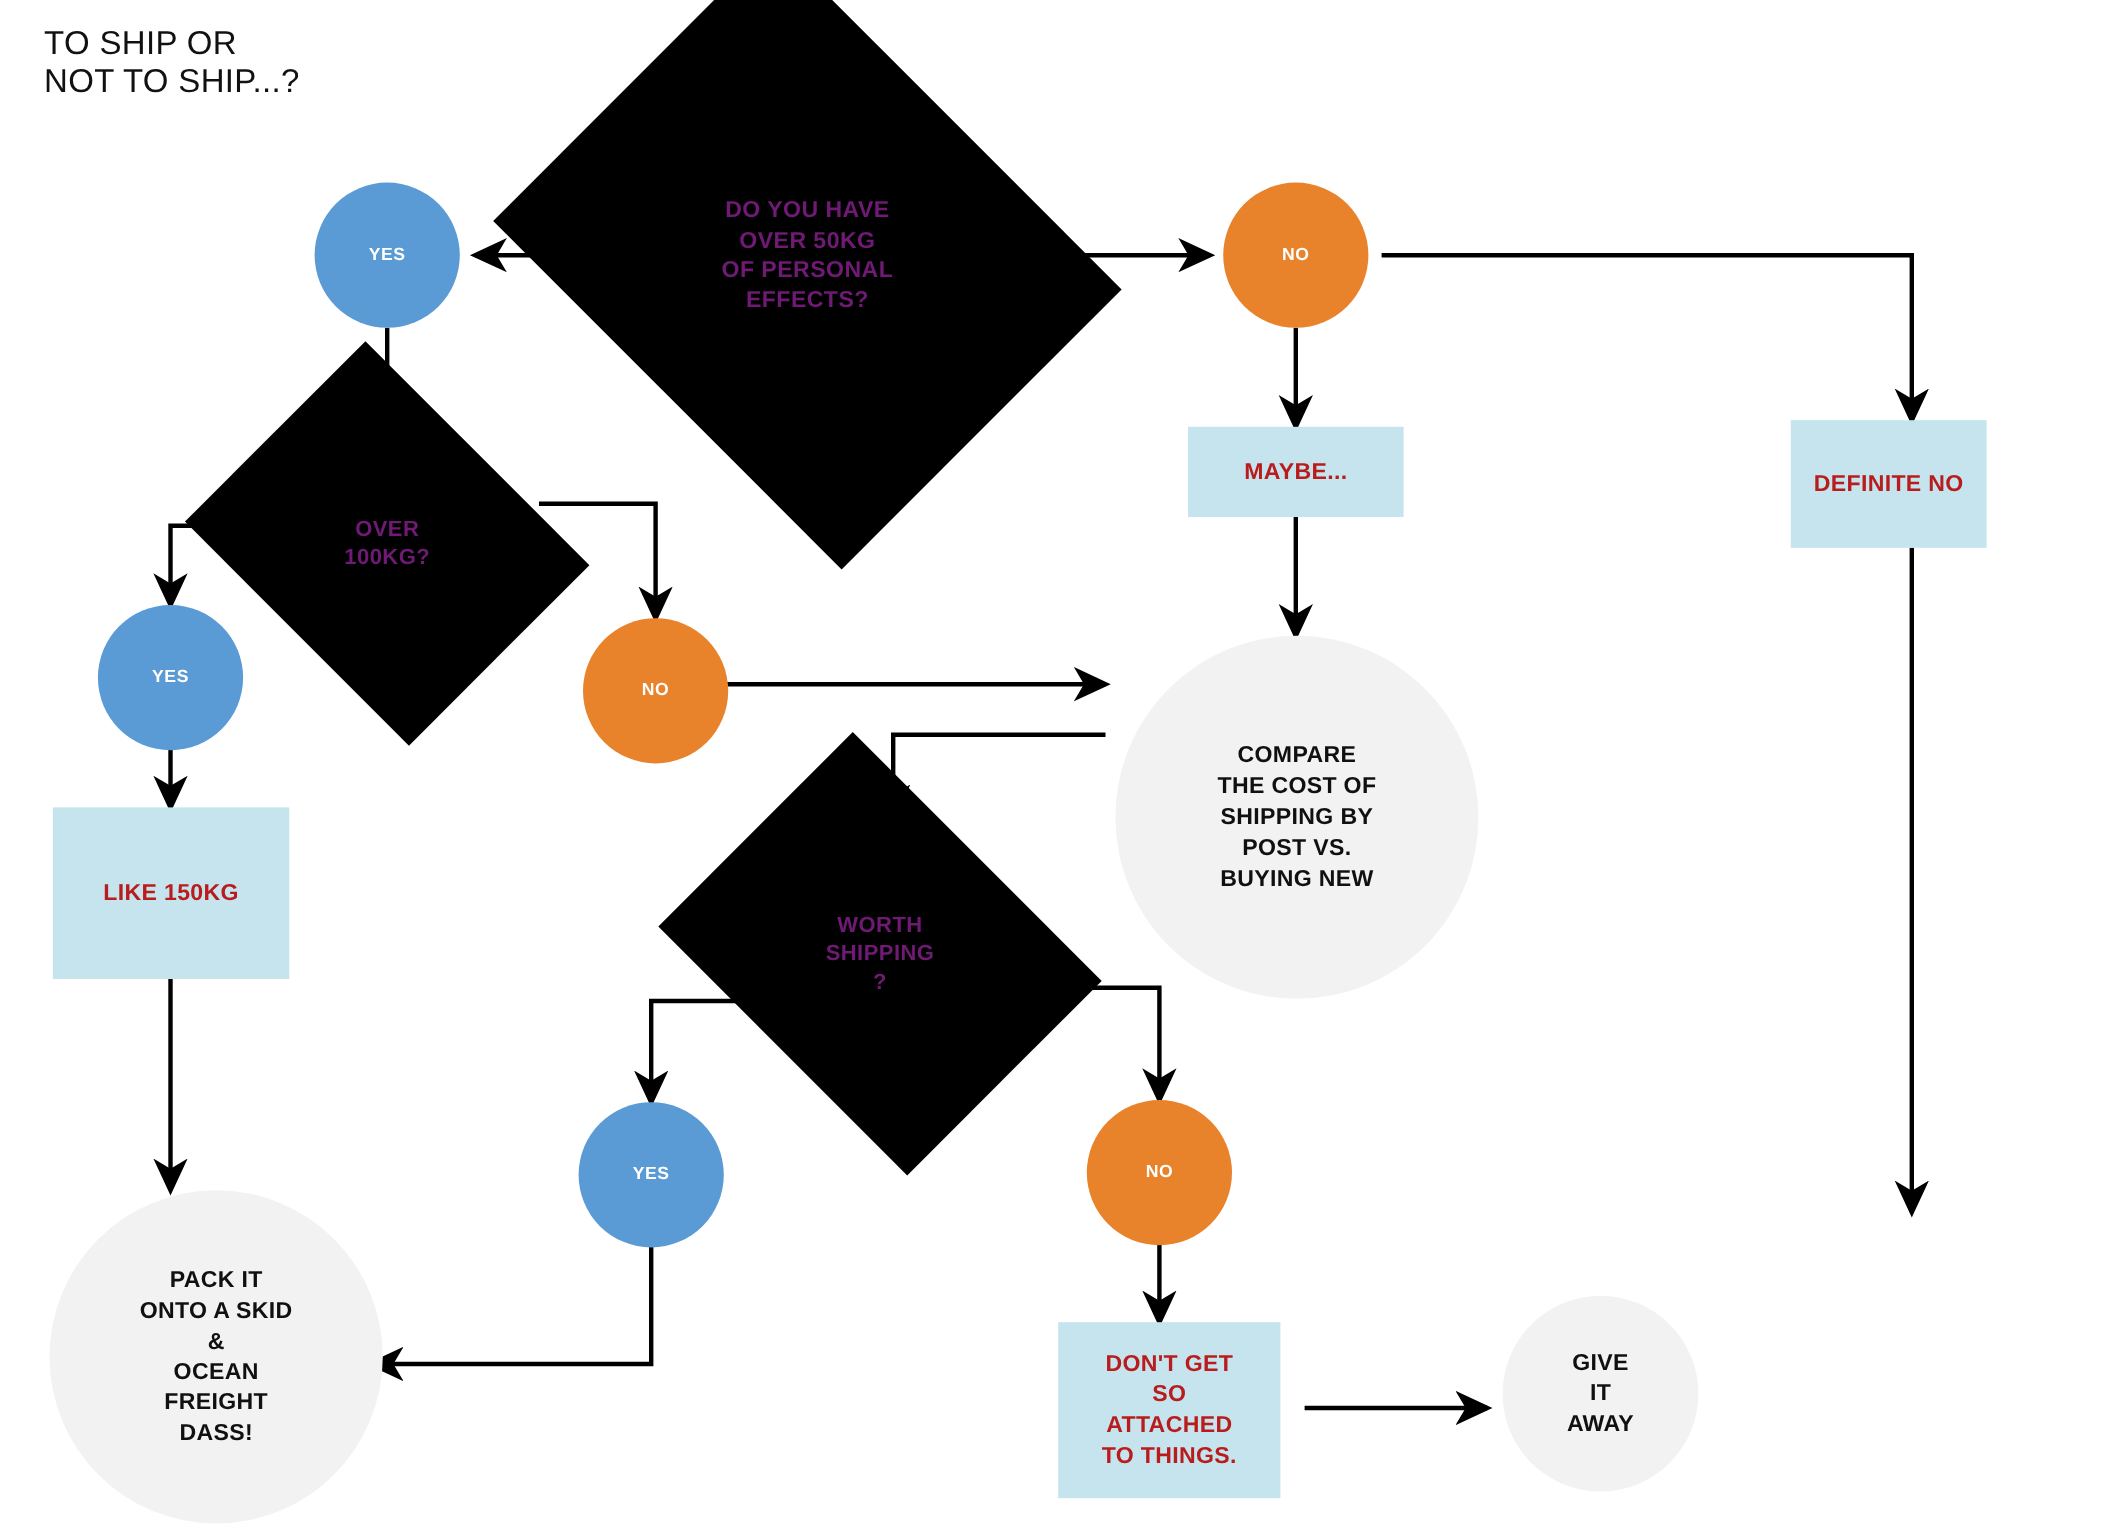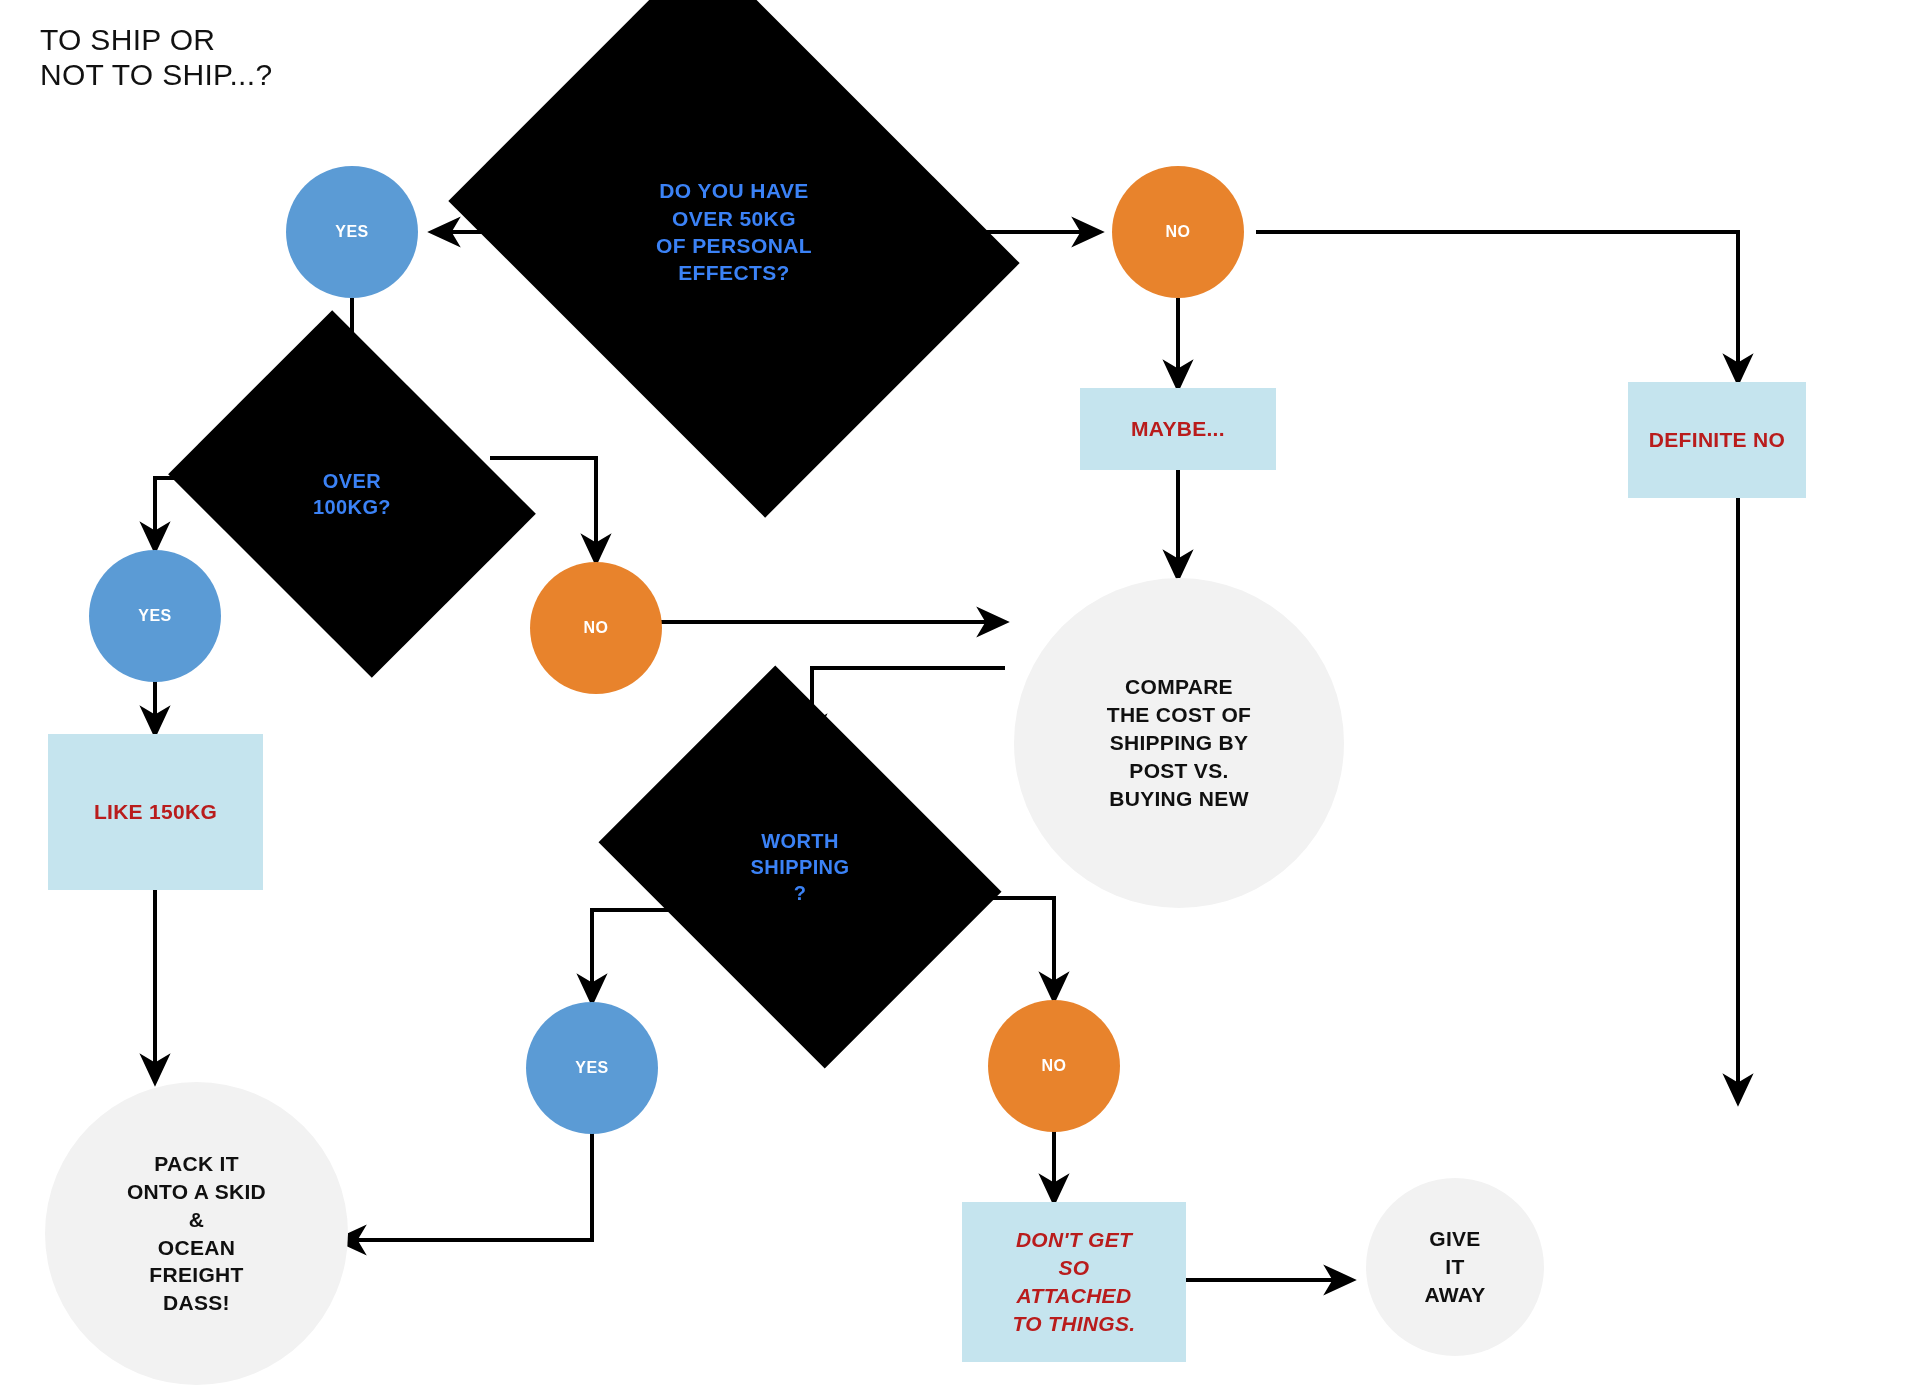--- a/index.html
+++ b/index.html
@@ -64,21 +64,21 @@
     width: 100%;
     height: 100%;
     background: #000000;
     transform: rotate(45deg);
     transform-origin: center center;
     z-index: 0;
   }
   .diamond .label {
     position: relative;
     z-index: 2;
-    color: #3b82f6;
+    color: #701a75;
     font-weight: bold;
     font-size: 20px;
     letter-spacing: 0.4px;
   }
   .diamond.big .label { font-size: 21px; }
 
   
   .circle {
     border-radius: 50%;
   }
@@ -247,21 +247,21 @@
 
   <div class="node greycircle" style="left:45px; top:1082px; width:303px; height:303px;">
     <span class="label">PACK IT
 ONTO A SKID
 &amp;
 OCEAN
 FREIGHT
 DASS!</span>
   </div>
 
-  <div class="node rect" style="left:962px; top:1202px; width:224px; height:160px;font-style:italic;">
+  <div class="node rect" style="left:962px; top:1202px; width:202px; height:160px;">
     <span class="label">DON'T GET
 SO
 ATTACHED
 TO THINGS.</span>
   </div>
 
   <div class="node greycircle" style="left:1366px; top:1178px; width:178px; height:178px;">
     <span class="label">GIVE
 IT
 AWAY</span>

